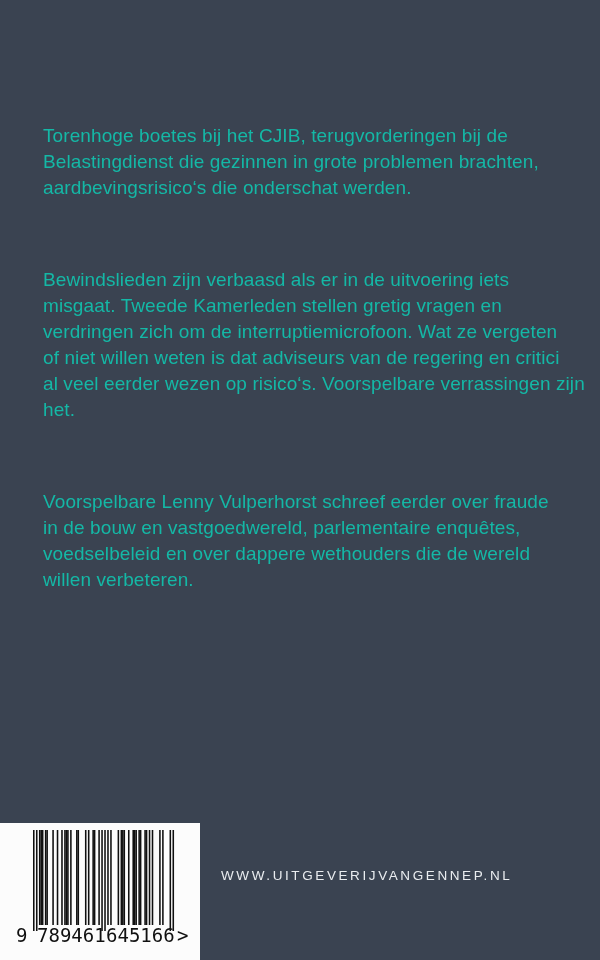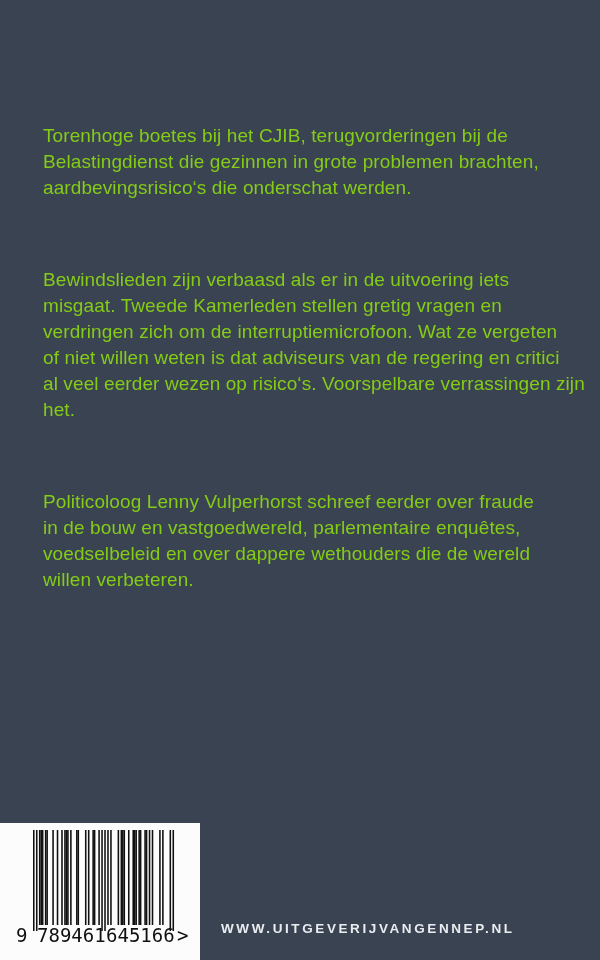--- a/index.html
+++ b/index.html
@@ -13,21 +13,21 @@
   }
   .cover {
     position: absolute;
     inset: 0;
     background: #3a4351;
   }
   .blurb {
     position: absolute;
     left: 43px;
     top: 71px;
-    color: #84cc16;
+    color: #14b8a6;
     font-size: 19px;
     line-height: 26px;
     white-space: pre;
     letter-spacing: 0.1px;
   }
   .blurb p { margin: 0 0 14px 0; }
   .barcode-panel {
     position: absolute;
     left: 0;
     top: 823px;
@@ -37,43 +37,43 @@
   }
   .barcode-panel svg text {
     font-family: "DejaVu Sans Mono", "Liberation Mono", monospace;
     font-size: 19px;
     fill: #101010;
   }
   .barcode-panel svg rect { fill: #101010; }
   .website {
     position: absolute;
     left: 221px;
-    top: 921px;
+    top: 868px;
     color: #eaedf0;
     font-size: 13.5px;
-    font-weight: bold;
+    font-weight: normal;
     letter-spacing: 2.6px;
   }
 </style>
 </head>
 <body>
 
 <div class="cover">
 
   <div class="blurb">
     <p>Torenhoge boetes bij het CJIB, terugvorderingen bij de
 Belastingdienst die gezinnen in grote problemen brachten,
 aardbevingsrisico‘s die onderschat werden.</p>
     <p>Bewindslieden zijn verbaasd als er in de uitvoering iets
 misgaat. Tweede Kamerleden stellen gretig vragen en
 verdringen zich om de interruptiemicrofoon. Wat ze vergeten
 of niet willen weten is dat adviseurs van de regering en critici
 al veel eerder wezen op risico‘s. Voorspelbare verrassingen zijn
 het.</p>
-    <p>Politicoloog Lenny Vulperhorst schreef eerder over fraude
+    <p>Voorspelbare Lenny Vulperhorst schreef eerder over fraude
 in de bouw en vastgoedwereld, parlementaire enquêtes,
 voedselbeleid en over dappere wethouders die de wereld
 willen verbeteren.</p>
   </div>
 
   <div class="barcode-panel">
     <svg width="200" height="137" viewBox="0 0 200 137" xmlns="http://www.w3.org/2000/svg">
       <g id="barcode-bars">
           <rect x="33.00" y="7" width="1.56" height="101"></rect>
           <rect x="35.97" y="7" width="1.56" height="101"></rect>

